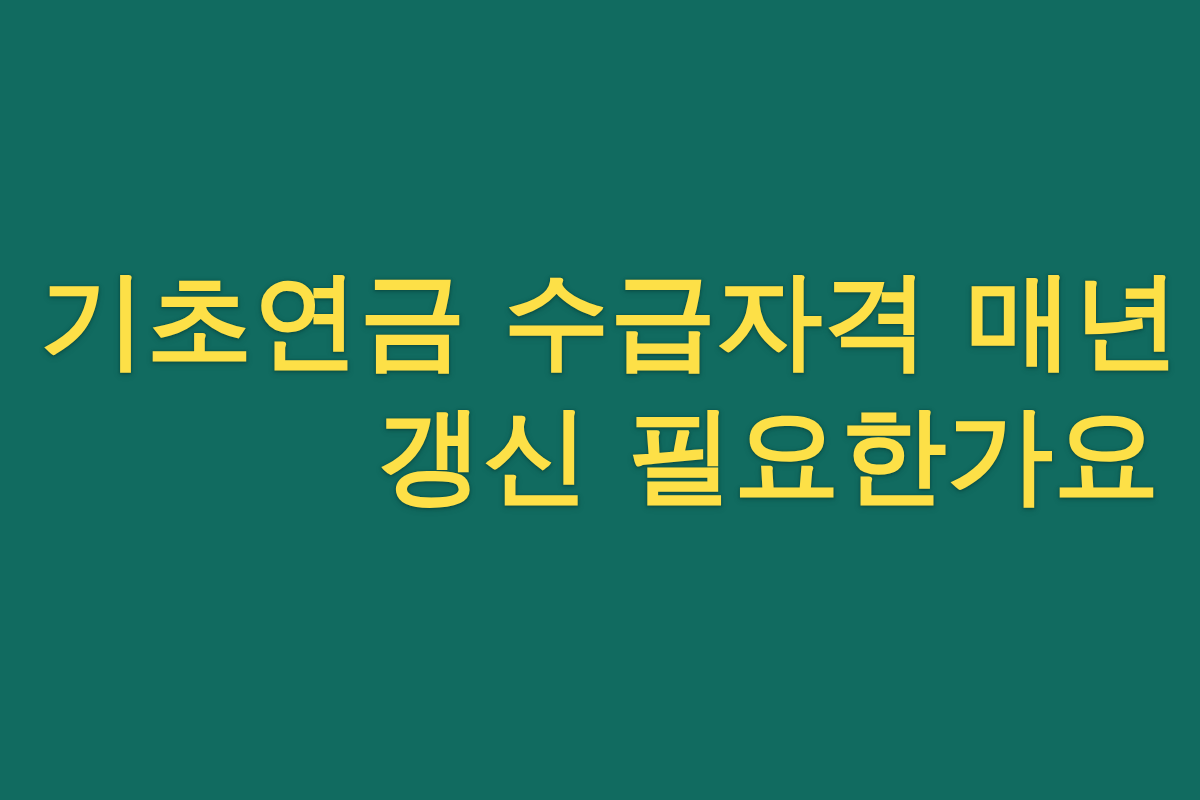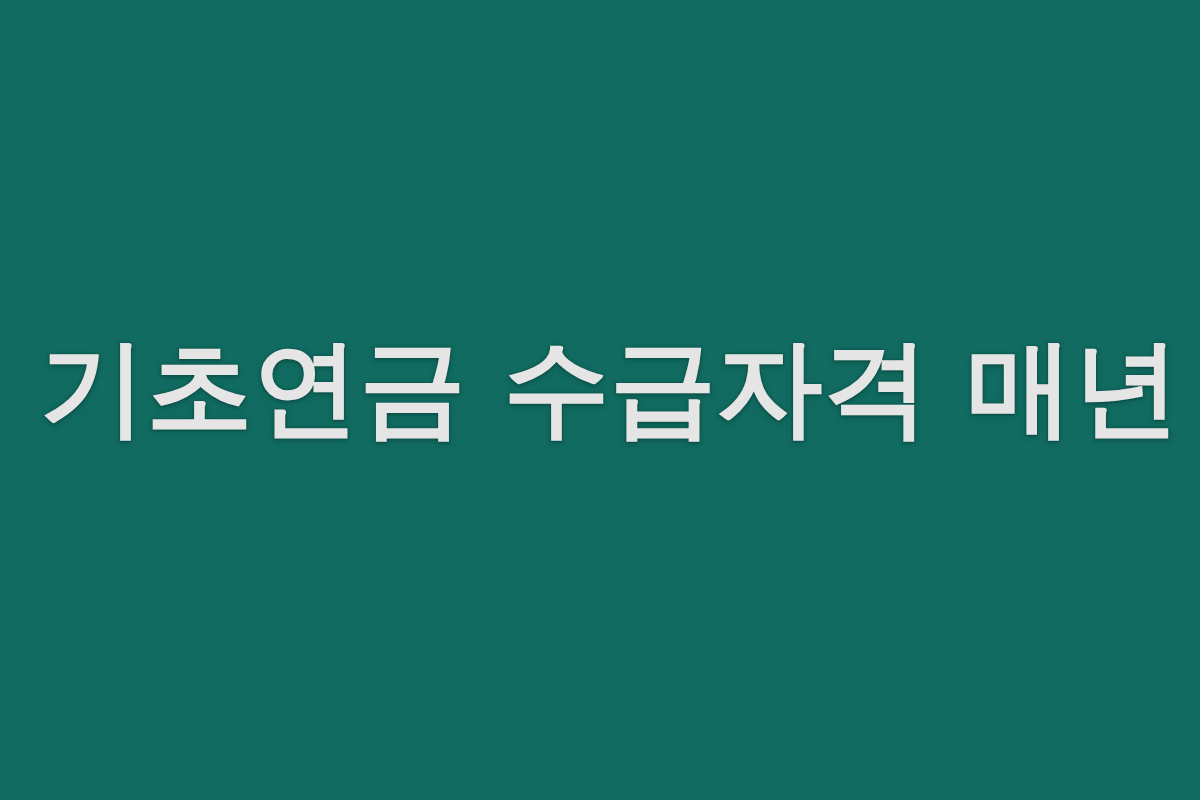--- a/index.html
+++ b/index.html
@@ -36,21 +36,21 @@
     margin: 0;
     padding: 0;
     text-align: center;
     
     transform: translateY(-13px);
   }
 
   .headline-line {
     display: block;
     width: 100%;
-    color: #e5e5e5;
+    color: #fde047;
     font-family: "DejaVu Sans", "Liberation Sans", sans-serif;
     font-weight: 700;
     font-size: 104px;
     line-height: 135px;
     letter-spacing: 0.005em;
     white-space: nowrap;
     
     text-shadow:
       0 0 2px rgba(11, 76, 68, 0.85),
       0 1px 3px rgba(9, 62, 56, 0.55),
@@ -68,16 +68,17 @@
 </style>
 </head>
 <body>
 
 <div class="thumbnail-canvas">
 
   <div class="headline-block">
 
     <span class="headline-line headline-line--primary">기초연금 수급자격 매년</span>
 
+    <span class="headline-line headline-line--secondary">갱신 필요한가요</span>
 
   </div>
 
 </div>
 
 </body></html>

